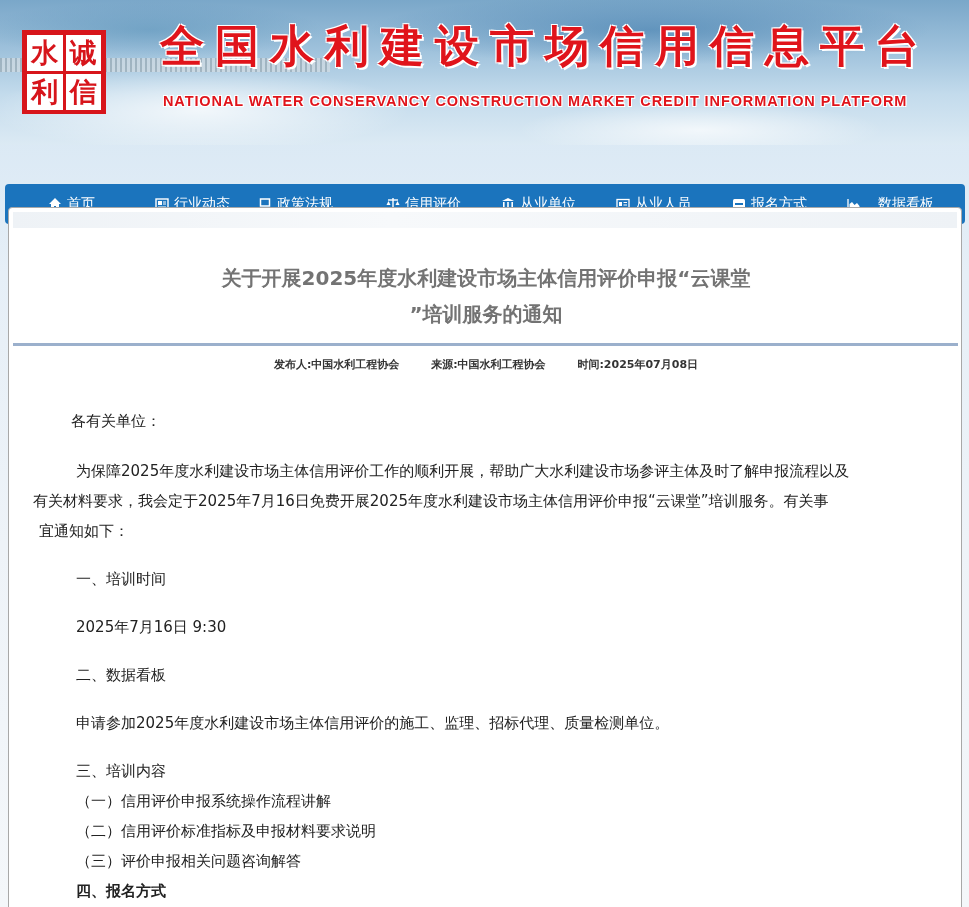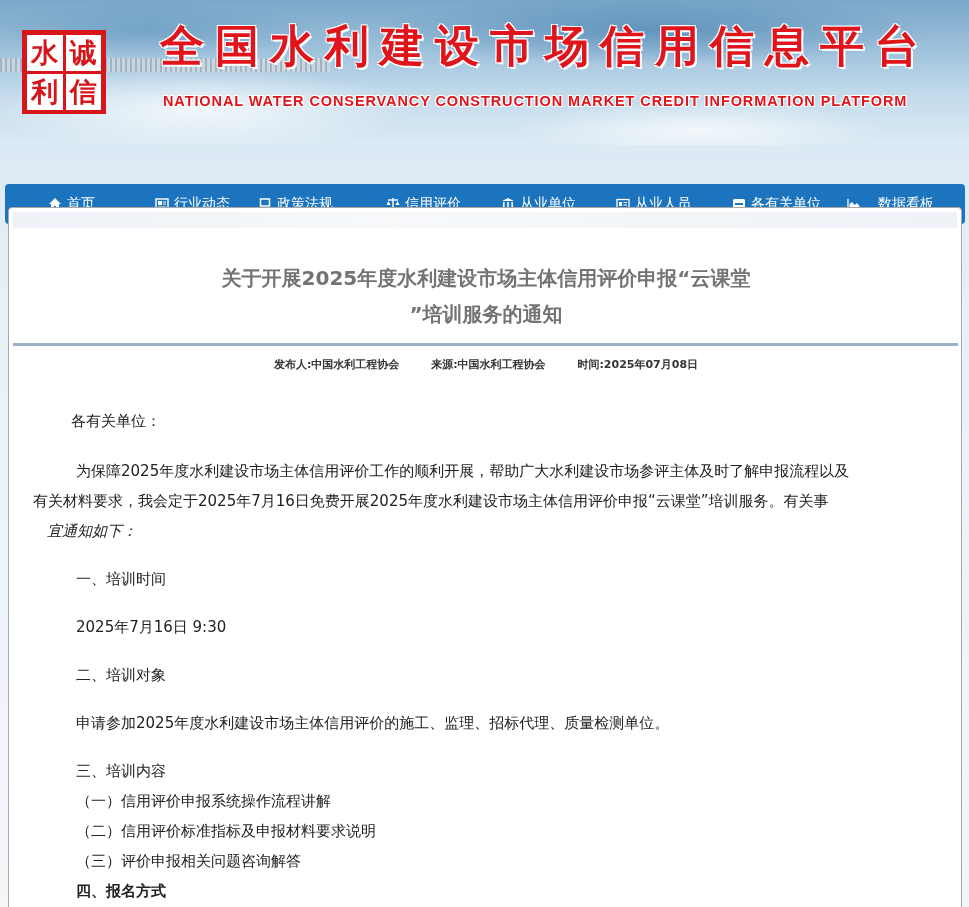--- a/index.html
+++ b/index.html
@@ -167,21 +167,21 @@
     </span>
     <span>从业人员</span>
   </a>
   <a class="nav-item" style="left:727px;">
     <span class="ico">
       <svg viewBox="0 0 14 14">
           <rect x="1" y="2" width="12" height="10" rx="1.5" fill="#fff"></rect>
           <rect x="3" y="6" width="8" height="2" fill="#1b74bd"></rect>
         </svg>
     </span>
-    <span>各有关单位</span>
+    <span>报名方式</span>
   </a>
   <a class="nav-item" style="left:842px;gap:12px;">
     <span class="ico">
       <svg viewBox="0 0 14 14">
           <path d="M1 2 L1 12 L13 12" fill="none" stroke="#fff" stroke-width="1.3"></path>
           <path d="M2.5 11 L2.5 7 L5 5 L7.5 8 L10 6 L12.5 9 L12.5 11 Z" fill="#fff"></path>
         </svg>
     </span>
     <span>数据看板</span>
   </a>
@@ -201,26 +201,26 @@
     <span>发布人:中国水利工程协会</span>
     <span>来源:中国水利工程协会</span>
     <span>时间:2025年07月08日</span>
   </div>
 
   <div class="body">
     <div class="p" style="left:38px; top:4px;">各有关单位：</div>
 
     <div class="p" style="left:43px; top:54px;">为保障2025年度水利建设市场主体信用评价工作的顺利开展，帮助广大水利建设市场参评主体及时了解申报流程以及</div>
     <div class="p" style="left:0px; top:84px;">有关材料要求，我会定于2025年7月16日免费开展2025年度水利建设市场主体信用评价申报“云课堂”培训服务。有关事</div>
-    <div class="p" style="left:14px; top:114px;font-style:italic;">宜通知如下：</div>
+    <div class="p" style="left:6px; top:114px;">宜通知如下：</div>
 
     <div class="p" style="left:43px; top:162px;">一、培训时间</div>
     <div class="p" style="left:43px; top:210px;">2025年7月16日 9:30</div>
 
-    <div class="p" style="left:43px; top:258px;">二、培训对象</div>
+    <div class="p" style="left:43px; top:258px;">二、数据看板</div>
     <div class="p" style="left:43px; top:306px;">申请参加2025年度水利建设市场主体信用评价的施工、监理、招标代理、质量检测单位。</div>
 
     <div class="p" style="left:43px; top:354px;">三、培训内容</div>
     <div class="p" style="left:43px; top:384px;">（一）信用评价申报系统操作流程讲解</div>
     <div class="p" style="left:43px; top:414px;">（二）信用评价标准指标及申报材料要求说明</div>
     <div class="p" style="left:43px; top:444px;">（三）评价申报相关问题咨询解答</div>
 
     <div class="p" style="left:43px; top:474px;font-weight:bold;">四、报名方式</div>
   </div>
 </main>

